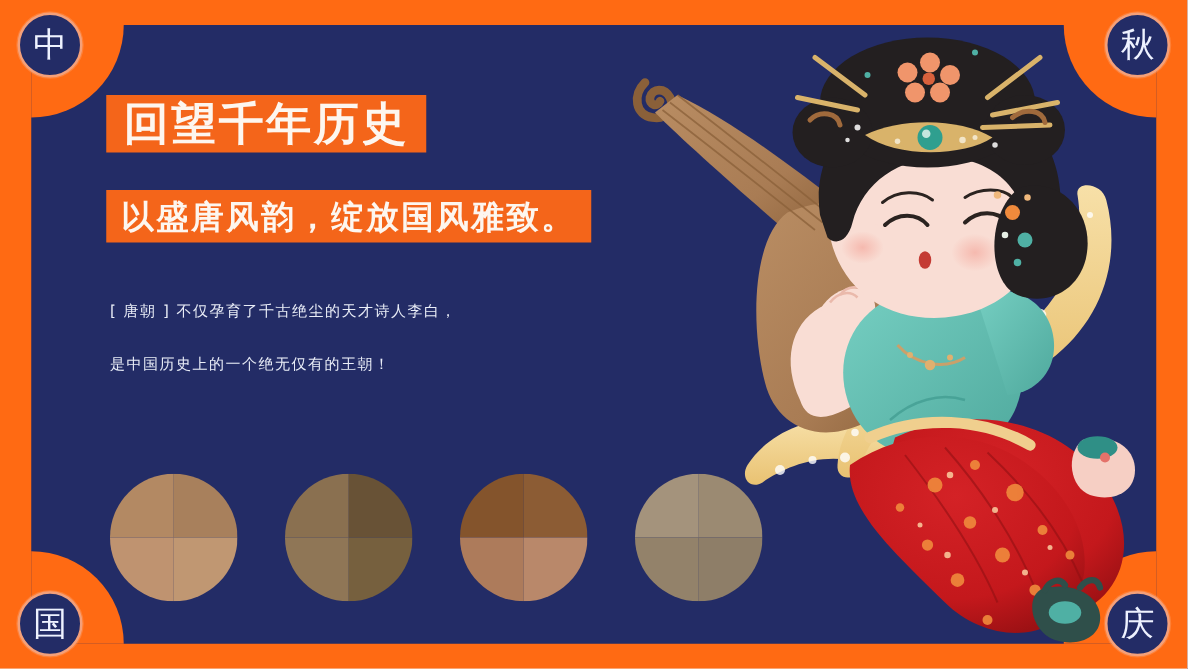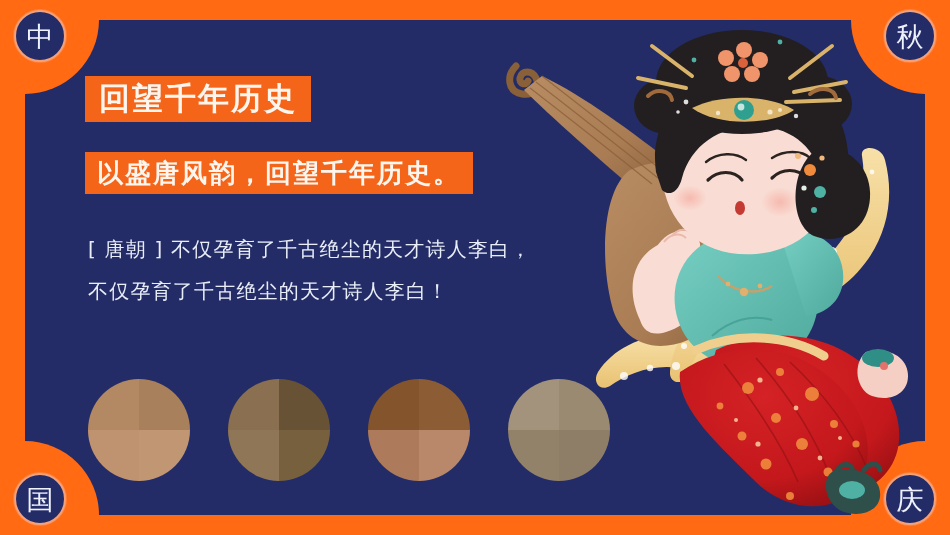--- a/index.html
+++ b/index.html
@@ -51,36 +51,36 @@
     background:#f4651a;
     color:#fdf6ef;
     font-family:"DejaVu Sans","Liberation Sans",sans-serif;
     letter-spacing:2px;
     white-space:nowrap;
     display:flex;align-items:center;
   }
   .headline-1{
     left:85px;top:76px;
     height:46px;padding:16px 14px;
-    font-size:31px;font-weight:700;
+    font-size:36px;font-weight:700;
   }
   .headline-2{
     left:85px;top:152px;
     height:42px;padding:0 12px;
     font-size:26px;font-weight:700;
   }
 
   
   .body-copy{
     position:absolute;
     left:88px;top:228px;
     width:470px;
     color:#e9edf7;
     font-family:"DejaVu Sans","Liberation Sans",sans-serif;
-    font-size:20px;
+    font-size:12px;
     letter-spacing:1.2px;
   }
   .body-copy .line{height:42px;line-height:42px;white-space:nowrap;}
 
   
   .swatches{
     position:absolute;
     left:88px;top:379px;
     display:flex;gap:38px;
   }
@@ -331,25 +331,25 @@
           <circle cx="206" cy="82" r="2.4"></circle>
             <circle cx="198" cy="92" r="1.8"></circle>
           <circle cx="316" cy="96" r="2.2"></circle>
         </g>
       </g>
     </svg>
   </div>
 
   <div class="headline headline-1" style="background: rgb(244, 101, 26); color: rgb(253, 246, 239);">回望千年历史</div>
 
-  <div class="headline headline-2" style="background: rgb(244, 101, 26); color: rgb(253, 246, 239);">以盛唐风韵，回望千年历史。</div>
+  <div class="headline headline-2" style="background: rgb(244, 101, 26); color: rgb(253, 246, 239);">以盛唐风韵，绽放国风雅致。</div>
 
   <div class="body-copy" style="color: rgb(233, 237, 247);">
     <div class="line">[ 唐朝 ] 不仅孕育了千古绝尘的天才诗人李白，</div>
-    <div class="line">不仅孕育了千古绝尘的天才诗人李白！</div>
+    <div class="line">是中国历史上的一个绝无仅有的王朝！</div>
   </div>
 
   <div class="swatches">
     <div class="swatch">
       <span style="background: rgb(179, 137, 99);"></span>
       <span style="background: rgb(168, 128, 92);"></span>
       <span style="background: rgb(191, 147, 112);"></span>
       <span style="background: rgb(192, 151, 114);"></span>
     </div>
     <div class="swatch">

